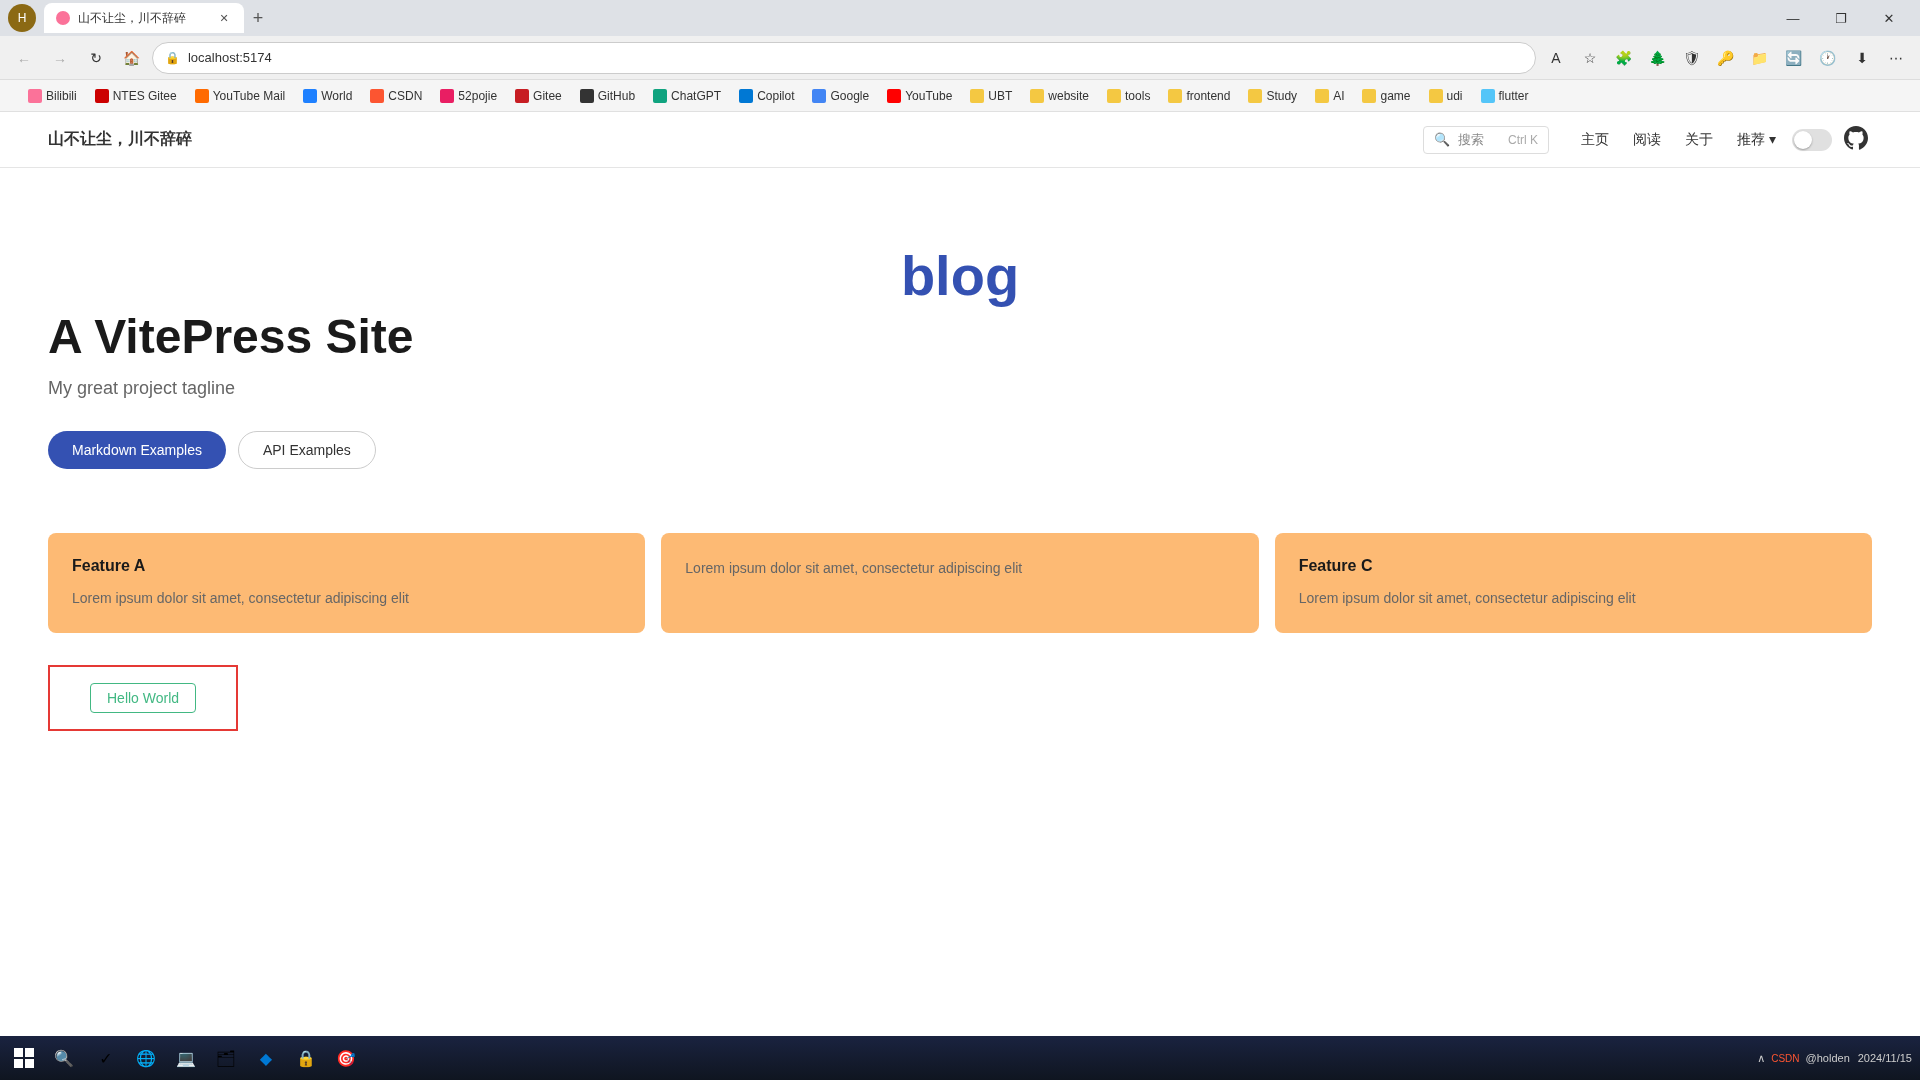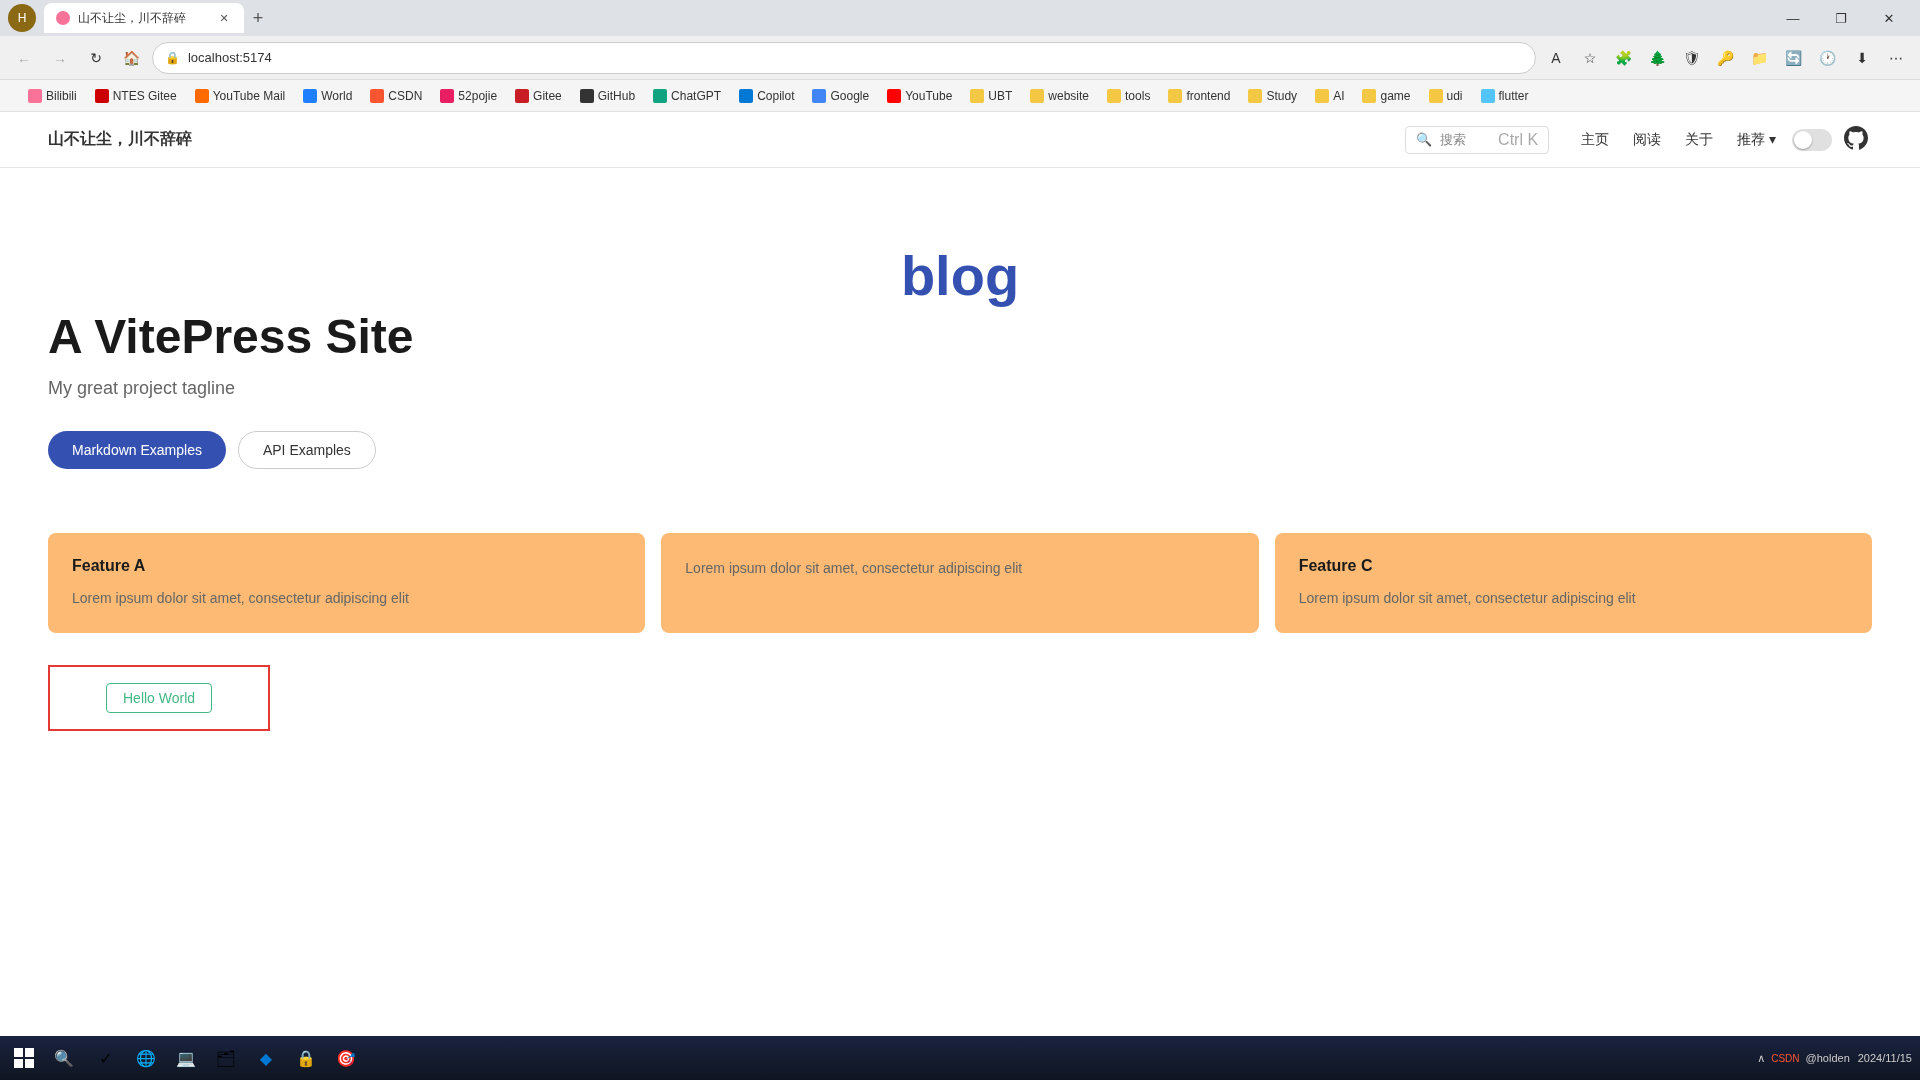--- a/index.html
+++ b/index.html
@@ -56,21 +56,21 @@
     .btn-secondary { background: transparent; color: #333; border: 1px solid #ccc; border-radius: 20px; padding: 10px 24px; font-size: 14px; cursor: pointer; }
 
     
     .features { display: grid; grid-template-columns: 1fr 1fr 1fr; gap: 16px; padding: 24px 48px; }
     .feature-card { background: #fdba74; border-radius: 8px; padding: 24px; }
     .feature-title { font-size: 16px; font-weight: 600; color: #1a1a1a; margin-bottom: 12px; }
     .feature-desc { font-size: 14px; color: #666; line-height: 1.6; }
 
     
     .hello-section { padding: 0 48px; margin-top: 8px; }
-    .hello-box { border: 2px solid #e53935; display: inline-flex; align-items: center; justify-content: center; padding: 16px 56px; }
+    .hello-box { border: 2px solid #e53935; display: inline-flex; align-items: center; justify-content: center; padding: 16px 40px; }
     .hello-btn { border: 1px solid #42b883; color: #42b883; background: transparent; border-radius: 4px; padding: 6px 16px; font-size: 14px; cursor: pointer; }
 
     
     .taskbar { height: 44px; background: linear-gradient(to bottom, #1a2340, #0f1520); display: flex; align-items: center; padding: 0 8px; gap: 4px; margin-top: auto; }
     .taskbar-start { width: 32px; height: 32px; display: flex; align-items: center; justify-content: center; cursor: pointer; }
     .taskbar-search { width: 40px; height: 32px; display: flex; align-items: center; justify-content: center; cursor: pointer; color: #ccc; }
     .taskbar-apps { display: flex; align-items: center; gap: 4px; }
     .taskbar-app { width: 36px; height: 36px; display: flex; align-items: center; justify-content: center; cursor: pointer; border-radius: 4px; }
     .taskbar-right { margin-left: auto; display: flex; align-items: center; gap: 8px; color: #ccc; font-size: 11px; }
     .sys-tray { display: flex; align-items: center; gap: 6px; }
@@ -230,21 +230,21 @@
     </button>
   </div>
 
   <div class="page-content">
 
     <div class="site-nav">
       <span class="site-logo">山不让尘，川不辞碎</span>
       <div class="site-nav-search">
         <span>🔍</span>
         <span>搜索</span>
-        <span style="color:#aaa; font-size:16px; margin-left:24px;">Ctrl K</span>
+        <span style="color:#aaa; font-size:12px; margin-left:16px;">Ctrl K</span>
       </div>
       <div class="site-nav-links">
         <span class="site-nav-link">主页</span>
         <span class="site-nav-link">阅读</span>
         <span class="site-nav-link">关于</span>
         <span class="site-nav-link">推荐 ▾</span>
       </div>
       <div class="theme-toggle">
         <div class="theme-dot"></div>
       </div>

